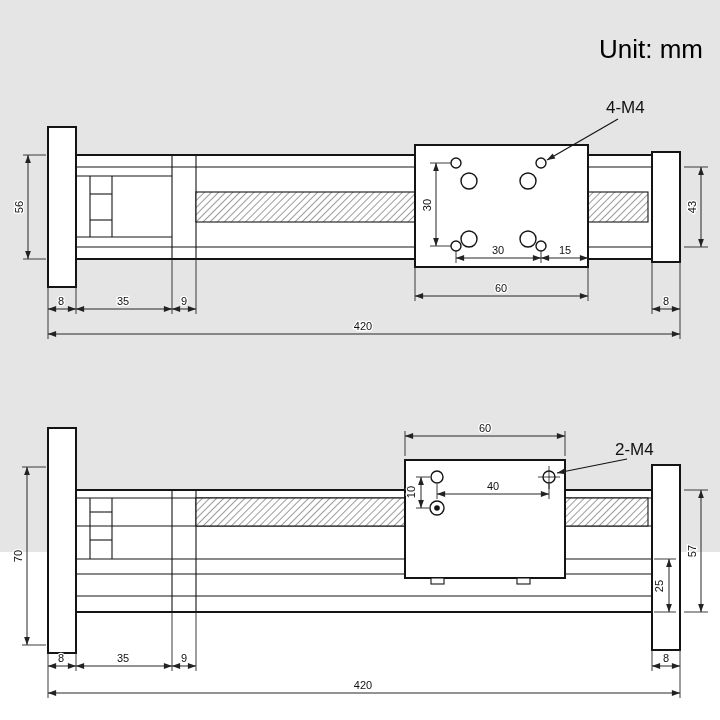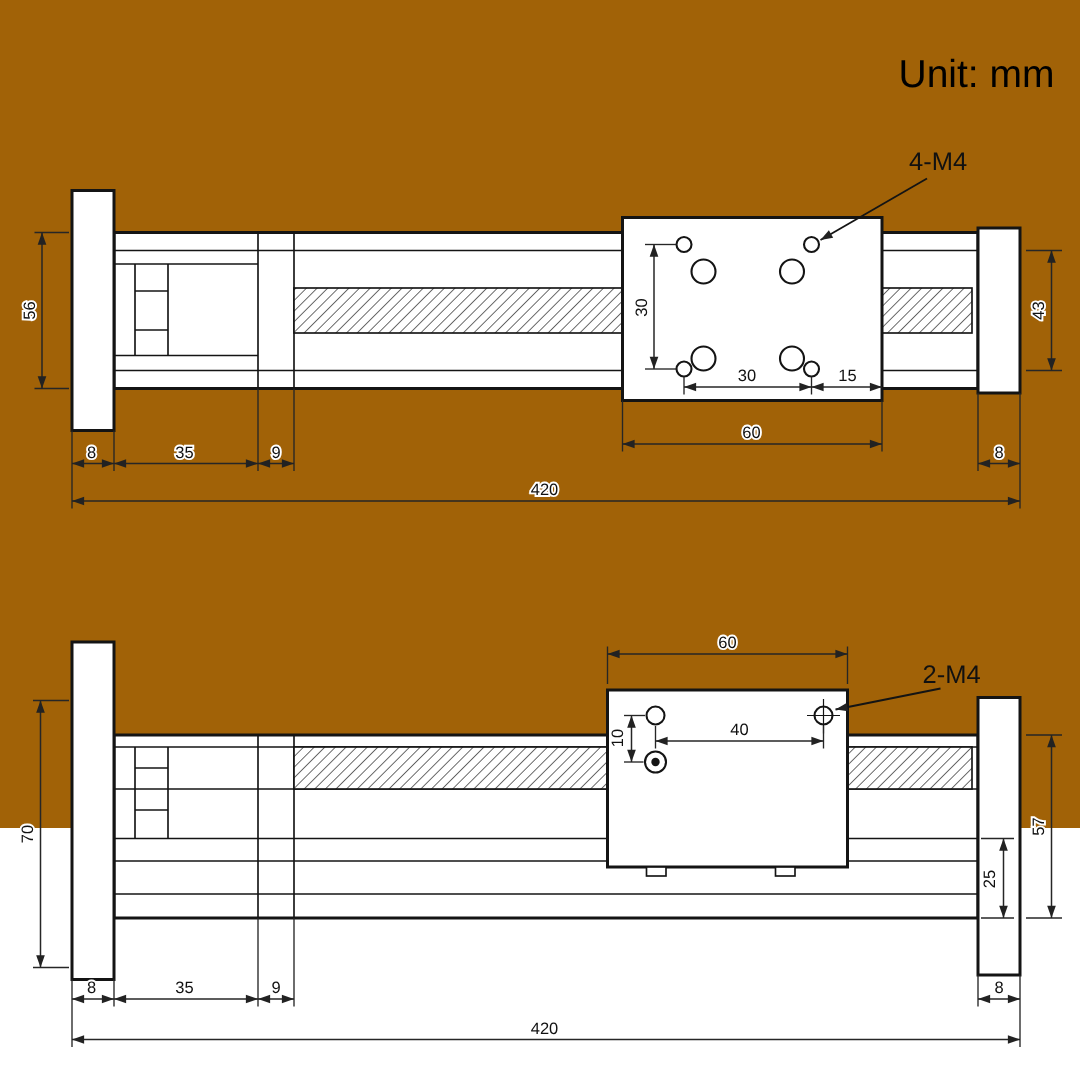--- a/index.html
+++ b/index.html
@@ -1,17 +1,17 @@
 <!DOCTYPE html>
 <html><head>
 <meta charset="utf-8">
 <style>
   * { margin:0; padding:0; box-sizing:border-box; }
   html, body { width:720px; height:720px; background:#ffffff; overflow:hidden; }
-  .canvas { position:relative; width:720px; height:552px; background:#a16207; }
+  .canvas { position:relative; width:720px; height:552px; background:#e5e5e5; }
   svg { display:block; }
   .ol   { fill:#ffffff; stroke:#141414; stroke-width:2; }
   .detail { fill:none; stroke:#141414; stroke-width:1.1; }
   .thin { fill:none; stroke:#141414; stroke-width:0.8; }
   .hatch-band { fill:url(#hatch); stroke:#141414; stroke-width:1.1; }
   .hole { fill:#ffffff; stroke:#141414; stroke-width:1.4; }
   .foot { fill:#ffffff; stroke:#141414; stroke-width:1.1; }
   .dim { fill:none; stroke:#262626; stroke-width:1; }
   .ext { fill:none; stroke:#262626; stroke-width:0.9; }
   .leader { fill:none; stroke:#141414; stroke-width:1.2; }

